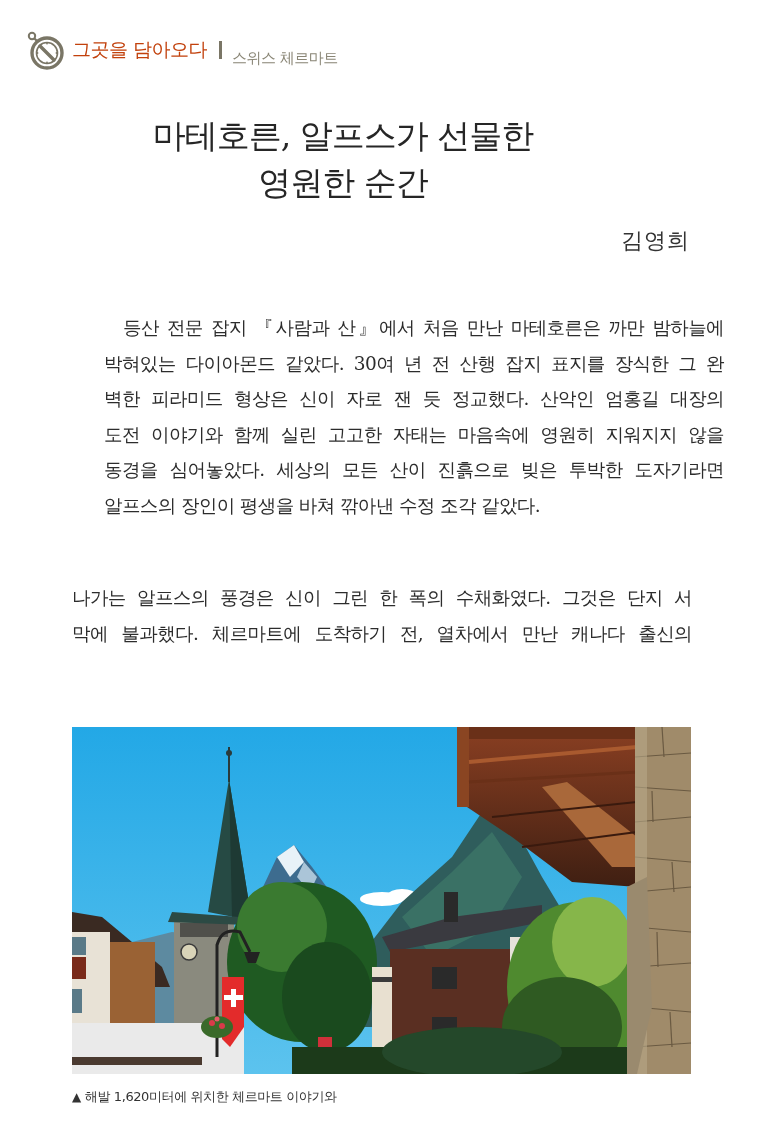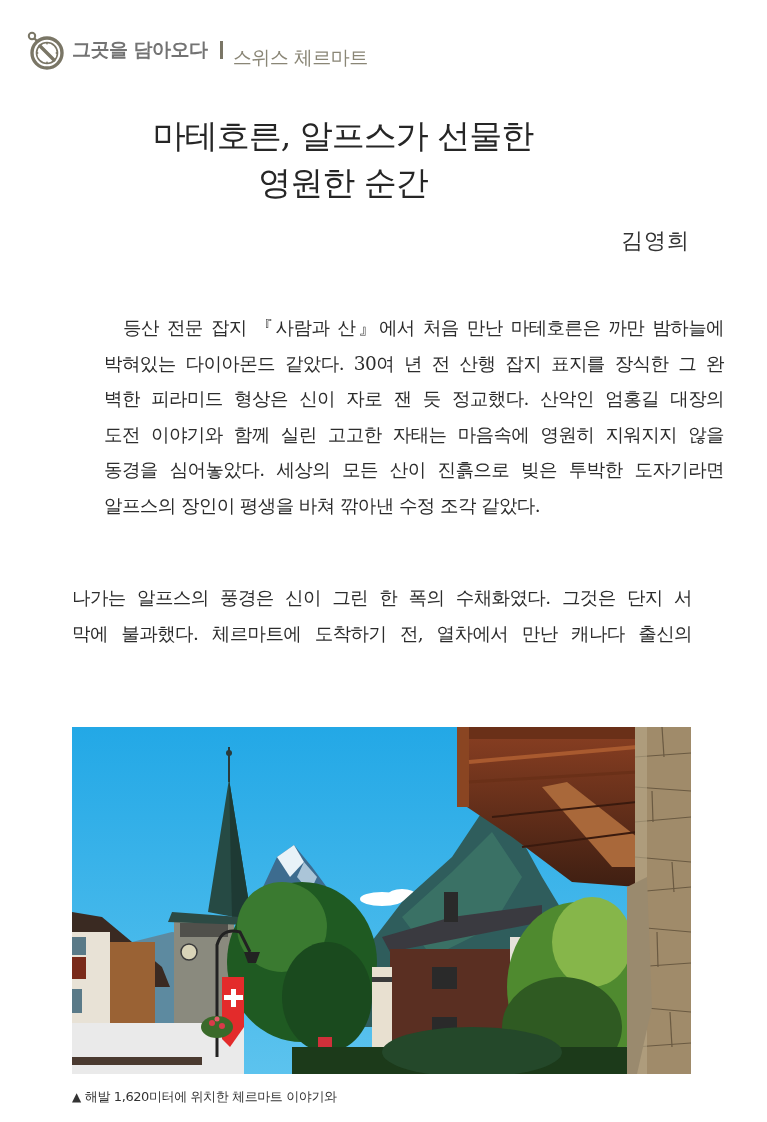--- a/index.html
+++ b/index.html
@@ -2,23 +2,23 @@
 <html><head>
   <meta charset="utf-8">
   <style>
     html, body { margin: 0; padding: 0; background: #ffffff; }
     body { width: 767px; height: 1122px; position: relative; overflow: hidden;
            font-family: "DejaVu Serif", "Liberation Serif", serif; color: #2a2a2a; }
 
     .section-header { position: absolute; left: 24px; top: 30px; height: 40px;
       display: flex; align-items: center; font-family: "DejaVu Sans", "Liberation Sans", sans-serif; }
     .section-header .icon { width: 42px; height: 42px; margin-right: 6px; }
-    .section-header .primary { font-size: 19px; font-weight: bold; color: #737373; letter-spacing: -0.5px; }
+    .section-header .primary { font-size: 19px; font-weight: normal; color: #c2410c; letter-spacing: -0.5px; }
     .section-header .divider { width: 3px; height: 18px; background: #7a7666; margin: 0 10px 0 12px; }
-    .section-header .secondary { font-size: 19px; color: #8a8676; letter-spacing: -0.5px; margin-top: 16px; }
+    .section-header .secondary { font-size: 15px; color: #8a8676; letter-spacing: -0.5px; margin-top: 16px; }
 
     .title { position: absolute; left: 0; width: 686px; top: 112px; text-align: center;
       font-size: 33px; line-height: 47px; color: #262626; letter-spacing: -1px; }
 
     .author { position: absolute; right: 77px; top: 226px; font-size: 22px; color: #333; letter-spacing: 1px; margin-left: 24px; }
 
     .body-text { position: absolute; left: 72px; width: 620px; font-size: 18.5px; line-height: 35.5px;
       color: #2c2c2c; letter-spacing: -0.6px; text-align: justify; }
     .body-text .line { display: block; white-space: nowrap; text-align-last: justify; }
     .body-text .line.last { text-align-last: left; }

